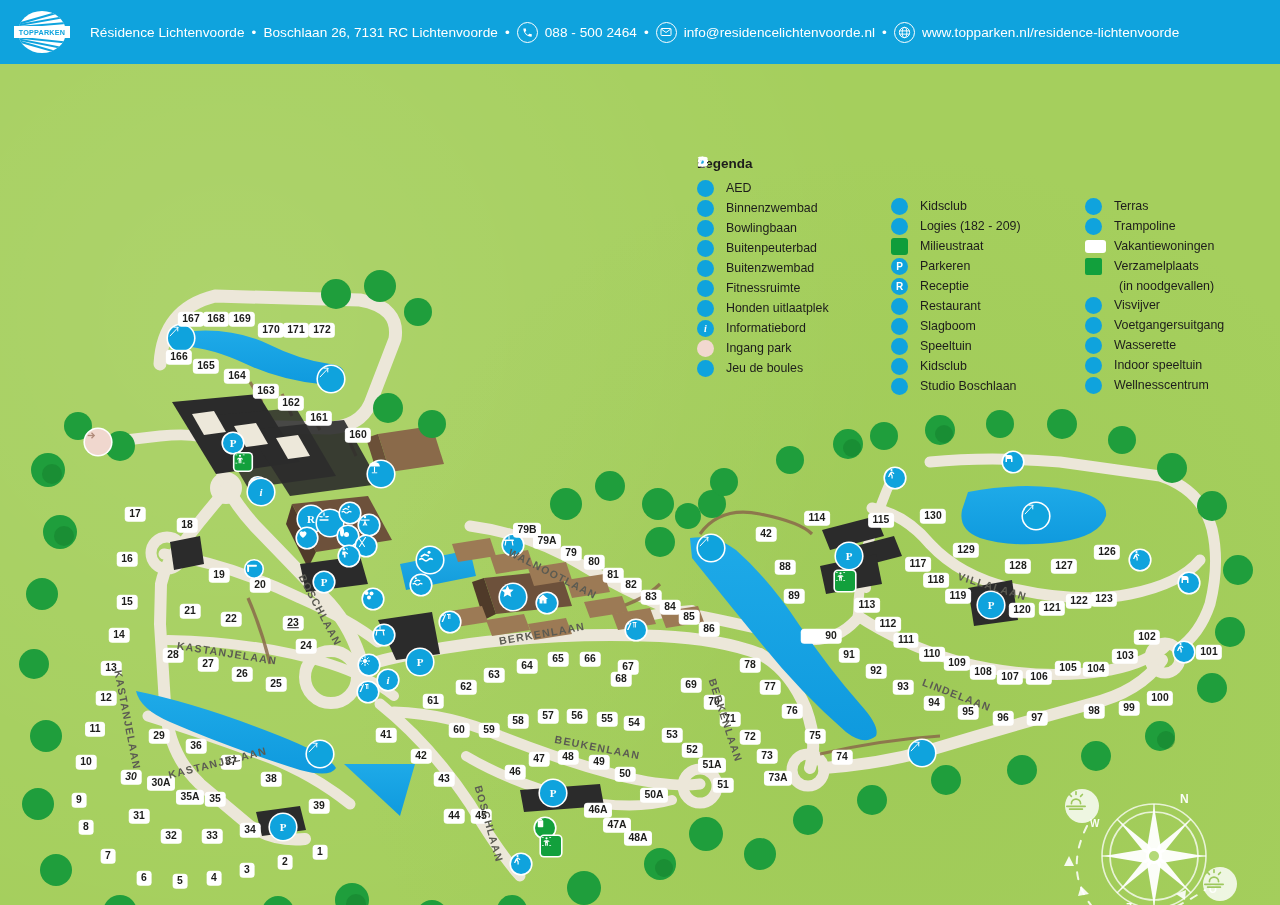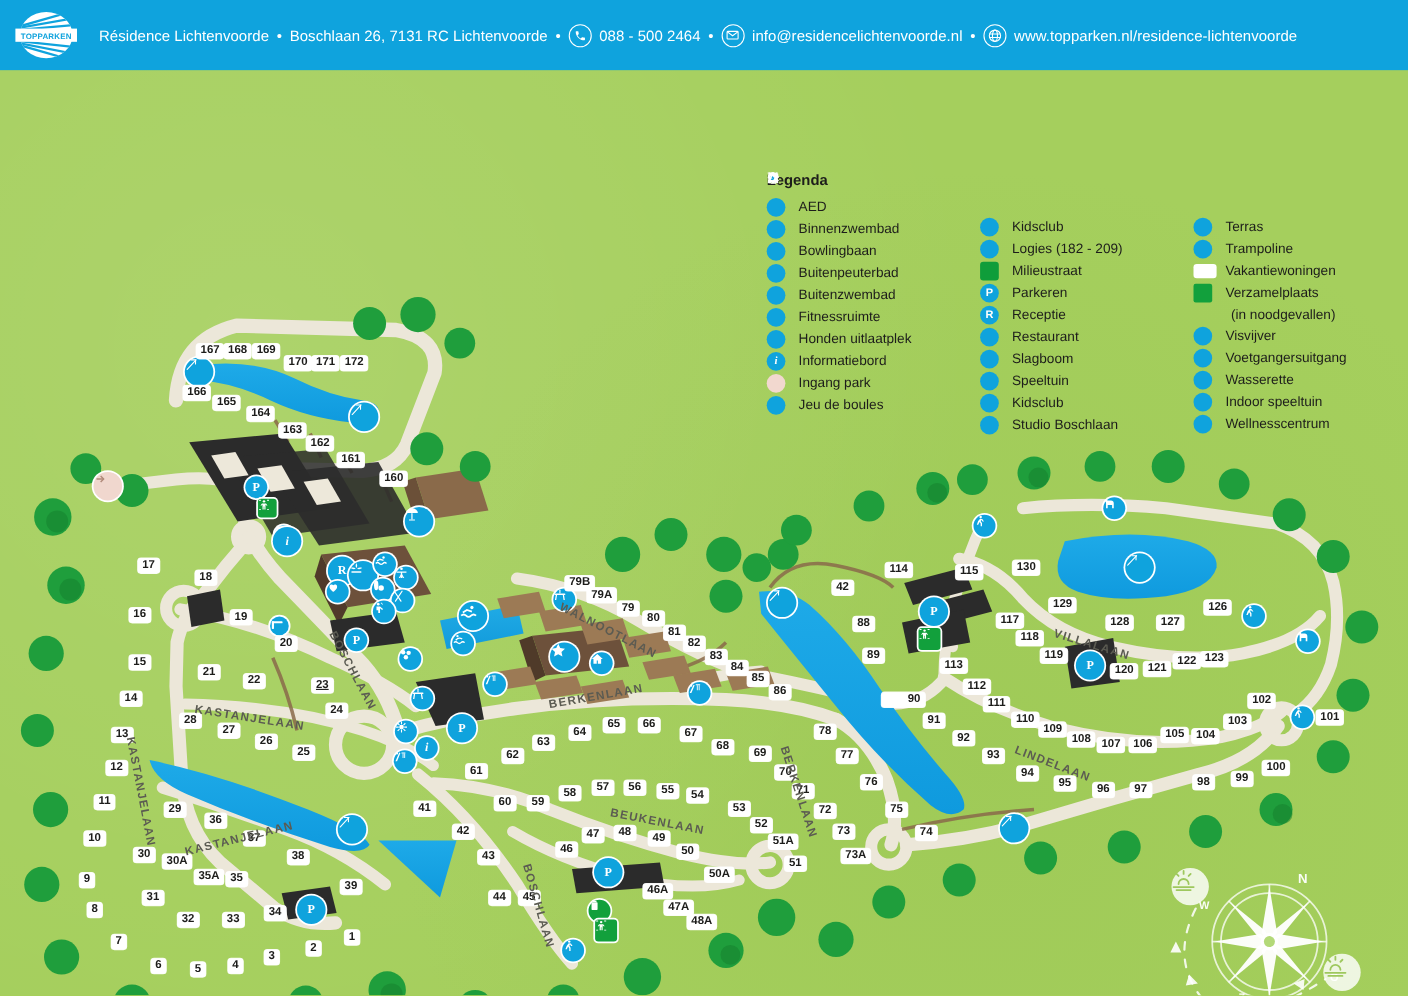--- a/index.html
+++ b/index.html
@@ -959,40 +959,40 @@
         <div class="num" style="left: 179px; top: 293px;">166</div>
         <div class="num" style="left: 206px; top: 302px;">165</div>
         <div class="num" style="left: 237px; top: 312px;">164</div>
         <div class="num" style="left: 266px; top: 327px;">163</div>
         <div class="num" style="left: 291px; top: 339px;">162</div>
         <div class="num" style="left: 319px; top: 354px;">161</div>
         <div class="num" style="left: 358px; top: 371px;">160</div>
         <div class="num" style="left: 135px; top: 450px;">17</div>
         <div class="num" style="left: 187px; top: 461px;">18</div>
         <div class="num" style="left: 127px; top: 495px;">16</div>
-        <div class="num" style="left: 219px; top: 497px;">19</div>
+        <div class="num" style="left: 219px; top: 511px;">19</div>
         <div class="num" style="left: 260px; top: 521px;">20</div>
         <div class="num" style="left: 127px; top: 538px;">15</div>
         <div class="num" style="left: 190px; top: 547px;">21</div>
         <div class="num" style="left: 231px; top: 555px;">22</div>
         <div class="num" style="left: 293px; top: 559px; text-decoration: underline;">23</div>
         <div class="num" style="left: 119px; top: 571px;">14</div>
         <div class="num" style="left: 306px; top: 582px;">24</div>
         <div class="num" style="left: 111px; top: 604px;">13</div>
         <div class="num" style="left: 173px; top: 591px;">28</div>
         <div class="num" style="left: 208px; top: 600px;">27</div>
         <div class="num" style="left: 242px; top: 610px;">26</div>
         <div class="num" style="left: 276px; top: 620px;">25</div>
         <div class="num" style="left: 106px; top: 634px;">12</div>
         <div class="num" style="left: 95px; top: 665px;">11</div>
         <div class="num" style="left: 159px; top: 672px;">29</div>
         <div class="num" style="left: 196px; top: 682px;">36</div>
         <div class="num" style="left: 231px; top: 698px;">37</div>
         <div class="num" style="left: 86px; top: 698px;">10</div>
-        <div class="num" style="left: 131px; top: 713px;">30</div>
+        <div class="num" style="left: 131px; top: 713px; font-style: italic;">30</div>
         <div class="num" style="left: 161px; top: 719px;">30A</div>
         <div class="num" style="left: 271px; top: 715px;">38</div>
         <div class="num" style="left: 79px; top: 736px;">9</div>
         <div class="num" style="left: 190px; top: 733px;">35A</div>
         <div class="num" style="left: 215px; top: 735px;">35</div>
         <div class="num" style="left: 319px; top: 742px;">39</div>
         <div class="num" style="left: 139px; top: 752px;">31</div>
         <div class="num" style="left: 86px; top: 763px;">8</div>
         <div class="num" style="left: 171px; top: 772px;">32</div>
         <div class="num" style="left: 212px; top: 772px;">33</div>
@@ -1029,21 +1029,21 @@
         <div class="num" style="left: 607px; top: 655px;">55</div>
         <div class="num" style="left: 489px; top: 666px;">59</div>
         <div class="num" style="left: 459px; top: 666px;">60</div>
         <div class="num" style="left: 433px; top: 637px;">61</div>
         <div class="num" style="left: 466px; top: 623px;">62</div>
         <div class="num" style="left: 494px; top: 611px;">63</div>
         <div class="num" style="left: 527px; top: 602px;">64</div>
         <div class="num" style="left: 558px; top: 595px;">65</div>
         <div class="num" style="left: 590px; top: 595px;">66</div>
         <div class="num" style="left: 628px; top: 603px;">67</div>
-        <div class="num" style="left: 657px; top: 615px;">68</div>
+        <div class="num" style="left: 621px; top: 615px;">68</div>
         <div class="num" style="left: 691px; top: 621px;">69</div>
         <div class="num" style="left: 714px; top: 638px;">70</div>
         <div class="num" style="left: 730px; top: 655px;">71</div>
         <div class="num" style="left: 750px; top: 673px;">72</div>
         <div class="num" style="left: 767px; top: 692px;">73</div>
         <div class="num" style="left: 778px; top: 714px;">73A</div>
         <div class="num" style="left: 842px; top: 693px;">74</div>
         <div class="num" style="left: 815px; top: 672px;">75</div>
         <div class="num" style="left: 792px; top: 647px;">76</div>
         <div class="num" style="left: 770px; top: 623px;">77</div>

